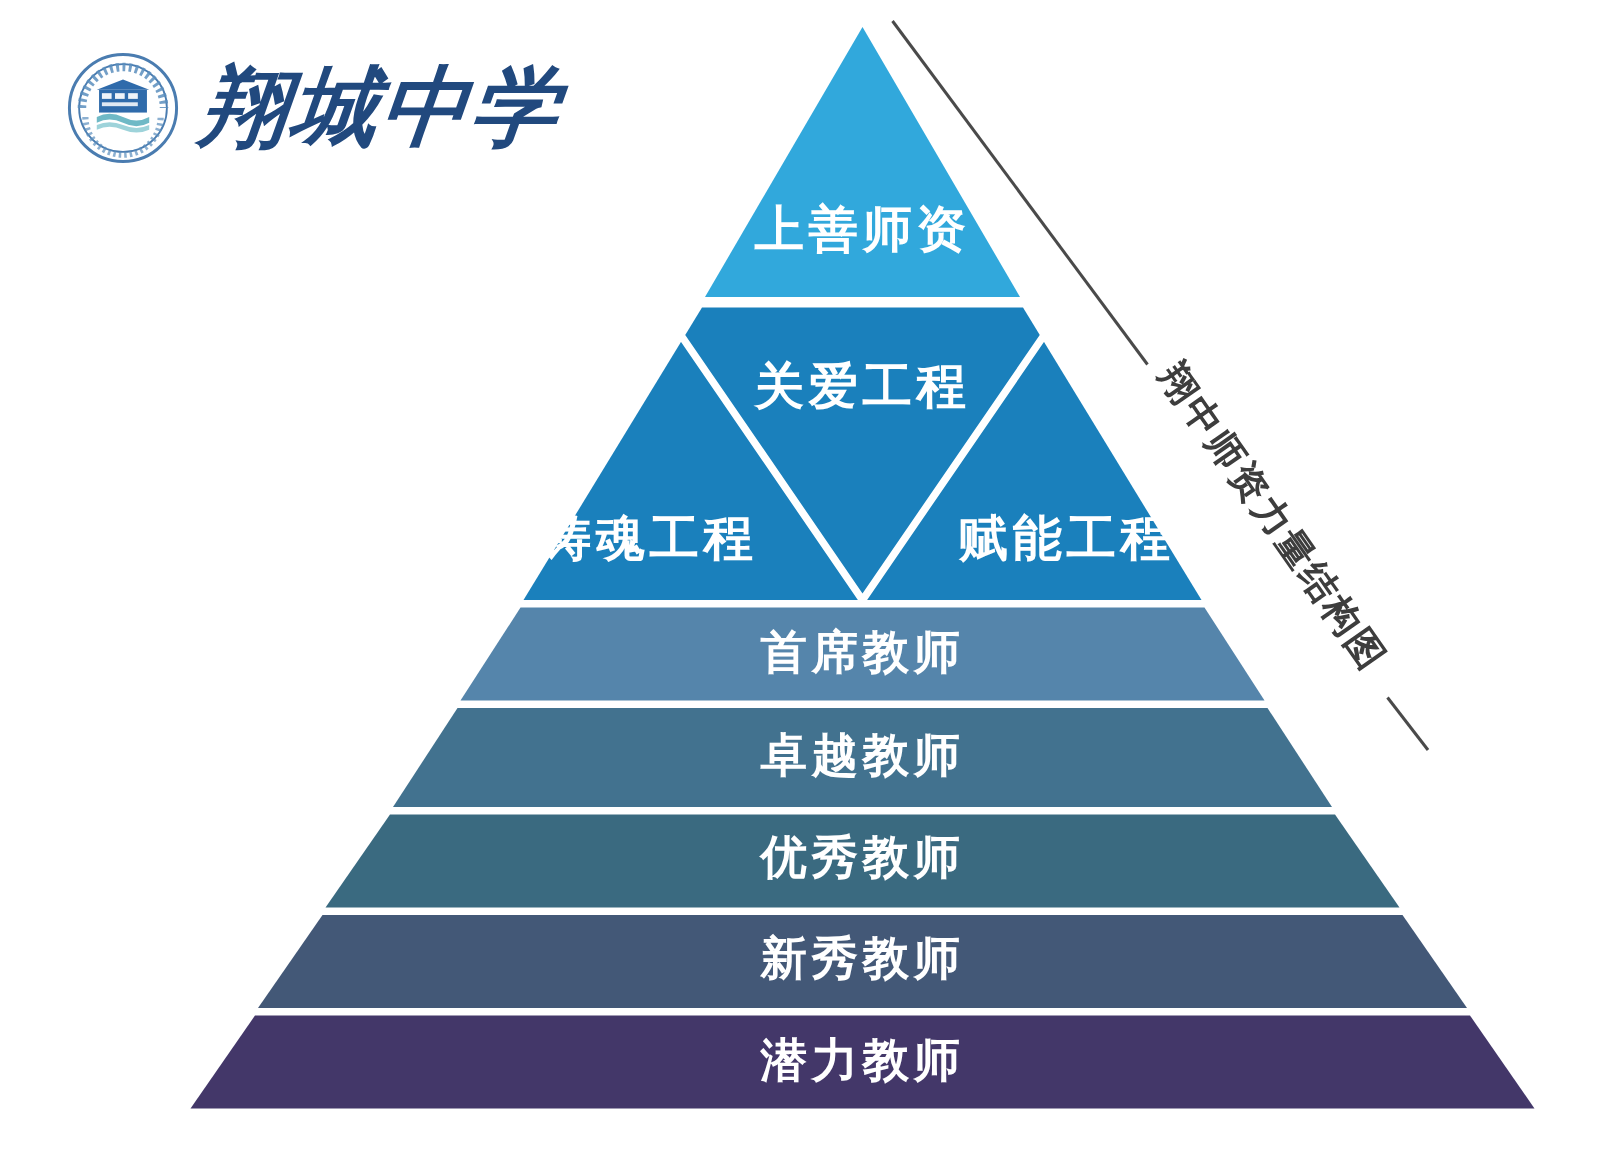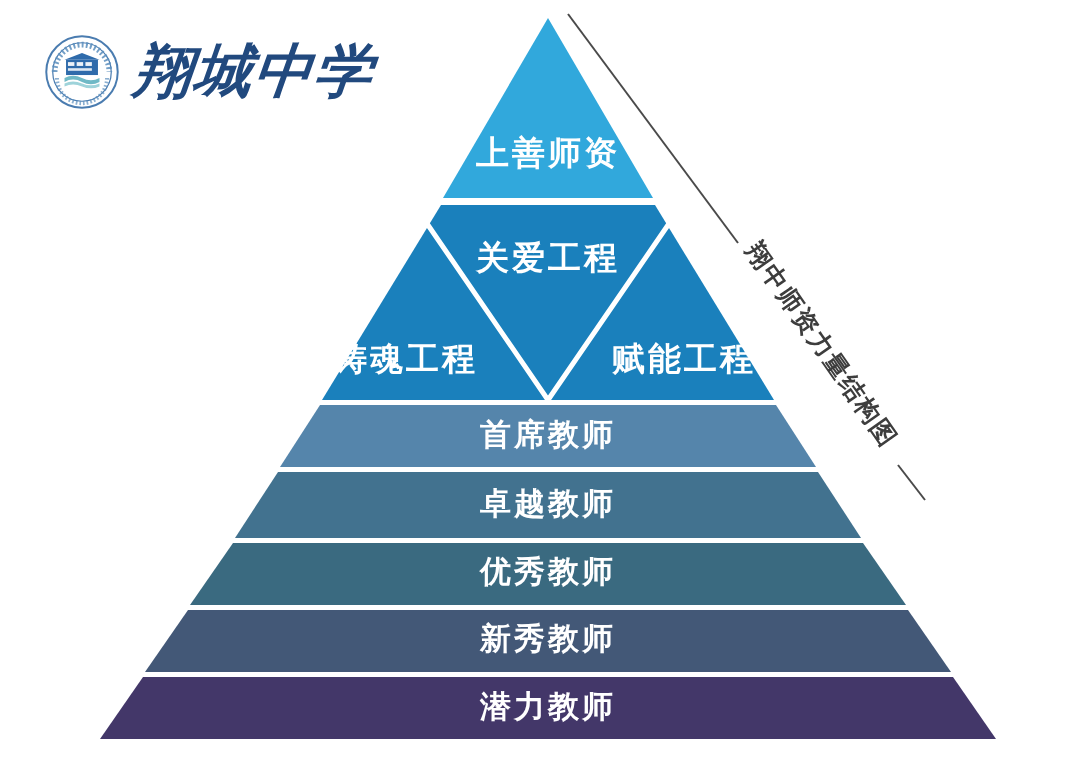--- a/index.html
+++ b/index.html
@@ -49,20 +49,21 @@
     transform: skewX(-6deg);
   }
 
   
   .pyramid-wrap {
     position: absolute;
     left: 0;
     top: 0;
     width: 944px;
     height: 781px;
+    padding-left: 27px;
   }
   svg.pyramid { display: block; }
 
   .tier-label {
     fill: #ffffff;
     font-family: "Liberation Sans", "DejaVu Sans", sans-serif;
     font-weight: 700;
     text-anchor: middle;
     dominant-baseline: middle;
     letter-spacing: 3px;

